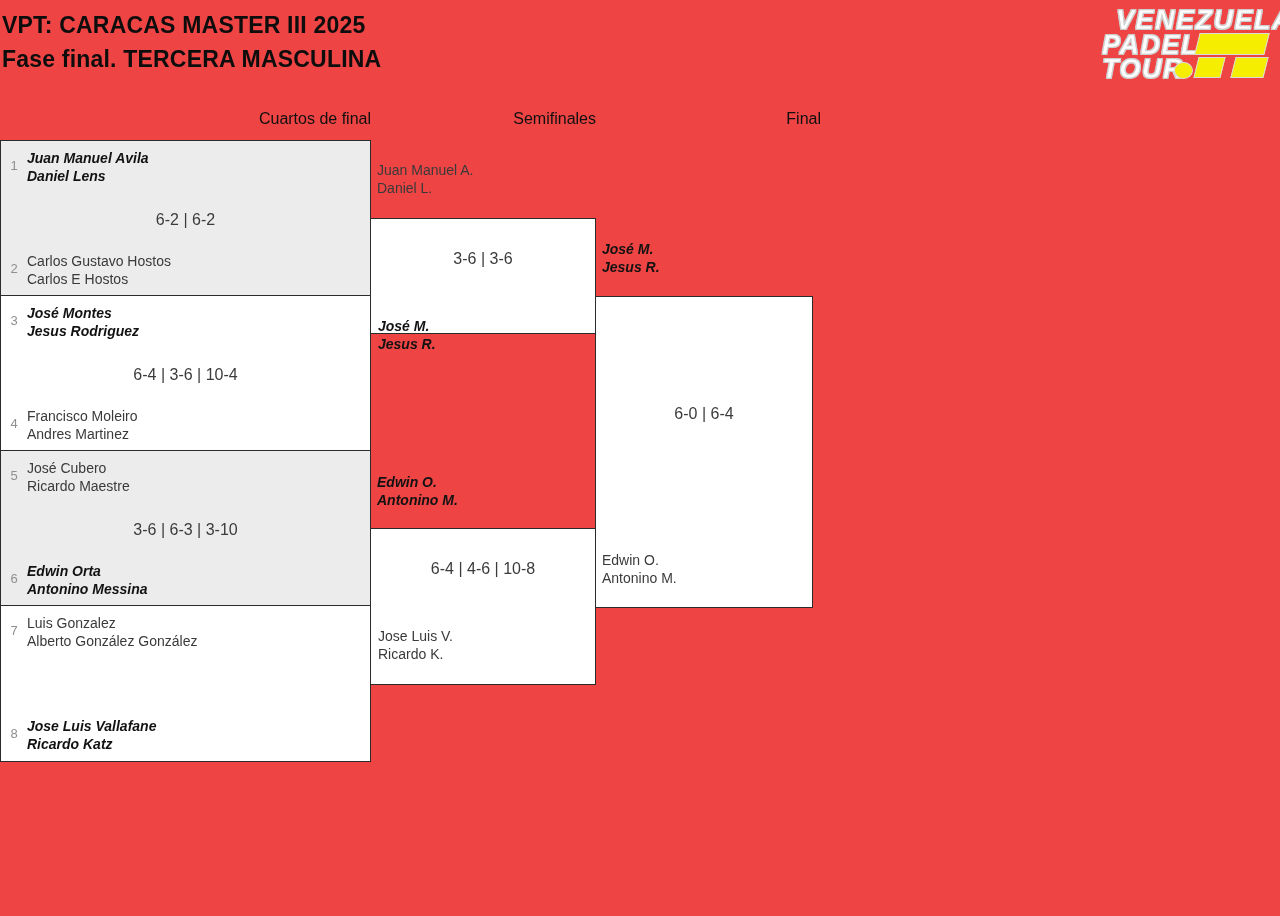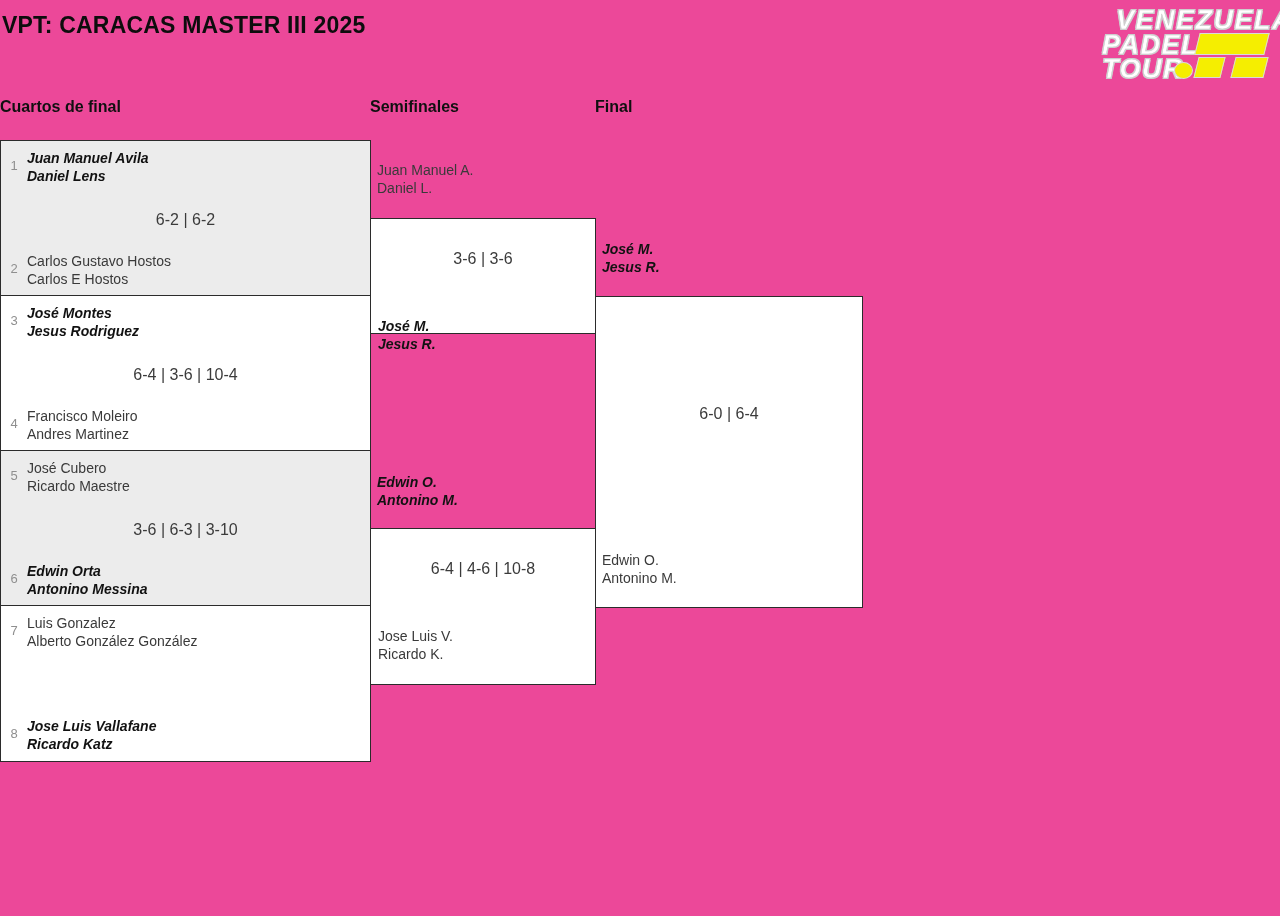--- a/index.html
+++ b/index.html
@@ -1,17 +1,17 @@
 <!DOCTYPE html>
 <html style="--accent: #f5ee00;"><head>
 <meta charset="utf-8">
 <style>
   html,body { margin:0; padding:0; background:#ffffff; }
   body { font-family:"Liberation Sans", sans-serif; }
-  .page { position:relative; width:1280px; height:916px; background:#ec4899; overflow:hidden; }
+  .page { position:relative; width:1280px; height:916px; background:#ef4444; overflow:hidden; }
 
   
   .title { position:absolute; left:2px; top:8px; font-size:23px; line-height:34px;
            font-weight:700; color:#0d0d0d; letter-spacing:0.2px; white-space:nowrap; }
 
   
   .logo { position:absolute; left:1100px; top:4px; width:176px; height:80px; }
   .logo-word { position:absolute; font-style:italic; font-weight:700; font-size:27px;
                letter-spacing:1.5px; color:#ffffff; white-space:nowrap;
                text-shadow:-1px -1px 0 #cfcfcf, 1px -1px 0 #cfcfcf, -1px 1px 0 #cfcfcf, 1px 1px 0 #cfcfcf;
@@ -19,31 +19,31 @@
   .logo-w1 { left:16px; top:1px; }
   .logo-w2 { left:2px;  top:26px;text-align:right; }
   .logo-w3 { left:2px;  top:50px; }
   .logo-shape { position:absolute; background:var(--accent,#f5ee00); border:1px solid #d9d9d9; }
   .logo-bar1 { left:97px;  top:29px; width:68px; height:20px; transform:skewX(-14deg); }
   .logo-ball { left:74px;  top:58px; width:17px; height:15px; border-radius:50%; }
   .logo-bar2 { left:96px;  top:53px; width:25px; height:19px; transform:skewX(-14deg); }
   .logo-bar3 { left:133px; top:53px; width:31px; height:19px; transform:skewX(-14deg); }
 
   
-  .col-header { position:absolute; top:98px; font-size:16px; font-weight:700; color:#101010; text-align:left; }
+  .col-header { position:absolute; top:110px; font-size:16px; font-weight:400; color:#101010; text-align:right; }
   .col-qf { left:0;     width:371px; }
   .col-sf { left:370px; width:226px; }
   .col-f  { left:595px; width:226px; }
 
   
   .box { position:absolute; box-sizing:border-box; border:1px solid #2b2b2b; background:#ffffff; }
   .box.gray { background:#ececec; }
   .qf { left:0; width:371px; }
   .sf { left:370px; width:226px; }
-  .fin { left:595px; width:268px; top:296px; height:312px; }
+  .fin { left:595px; width:218px; top:296px; height:312px; }
 
   .team { position:absolute; font-size:14px; line-height:18px; color:#3a3a3a; white-space:nowrap; }
   .team.winner { font-weight:700; color:#121212;font-style:italic; }
   .seed { position:absolute; left:4px; width:18px; text-align:center; font-size:13px; color:#8f8f8f; }
   .score { position:absolute; left:0; width:100%; text-align:center; font-size:16px; color:#3b3b3b; white-space:nowrap; }
 
   
   .qf .t1 { left:26px; top:8px; }
   .qf .s1 { top:17px; }
   .qf .score { top:70px; }
@@ -60,20 +60,21 @@
   
   .entry { position:absolute; }
 </style>
 </head>
 <body>
 
 <div class="page">
 
   <div class="title">
     <div>VPT: CARACAS MASTER III 2025</div>
+    <div>Fase final. TERCERA MASCULINA</div>
   </div>
 
   <div class="logo">
     <span class="logo-word logo-w1">VENEZUELA</span>
     <span class="logo-word logo-w2">PADEL</span>
     <span class="logo-word logo-w3">TOUR</span>
     <span class="logo-shape logo-bar1"></span>
     <span class="logo-shape logo-ball"></span>
     <span class="logo-shape logo-bar2"></span>
     <span class="logo-shape logo-bar3"></span>

